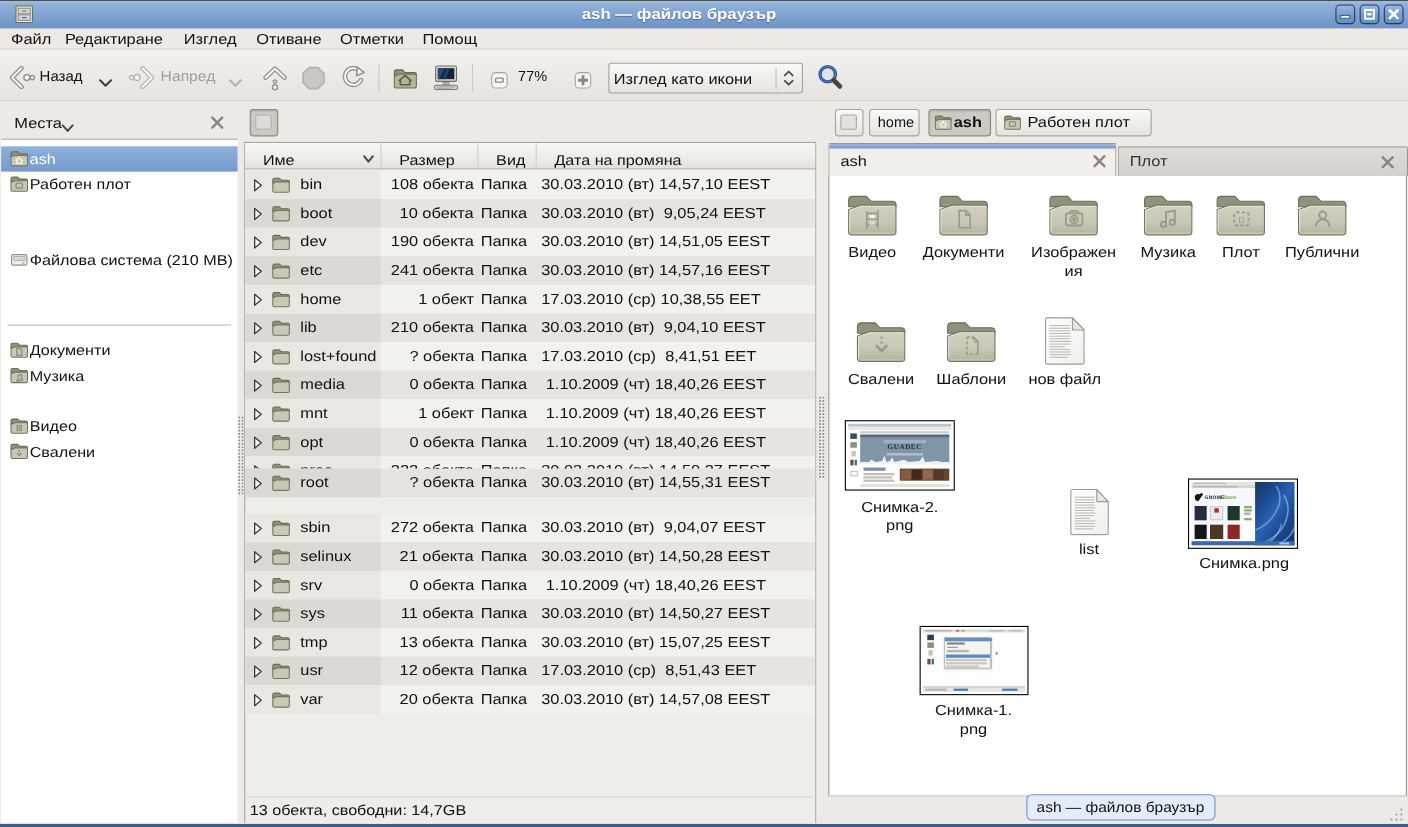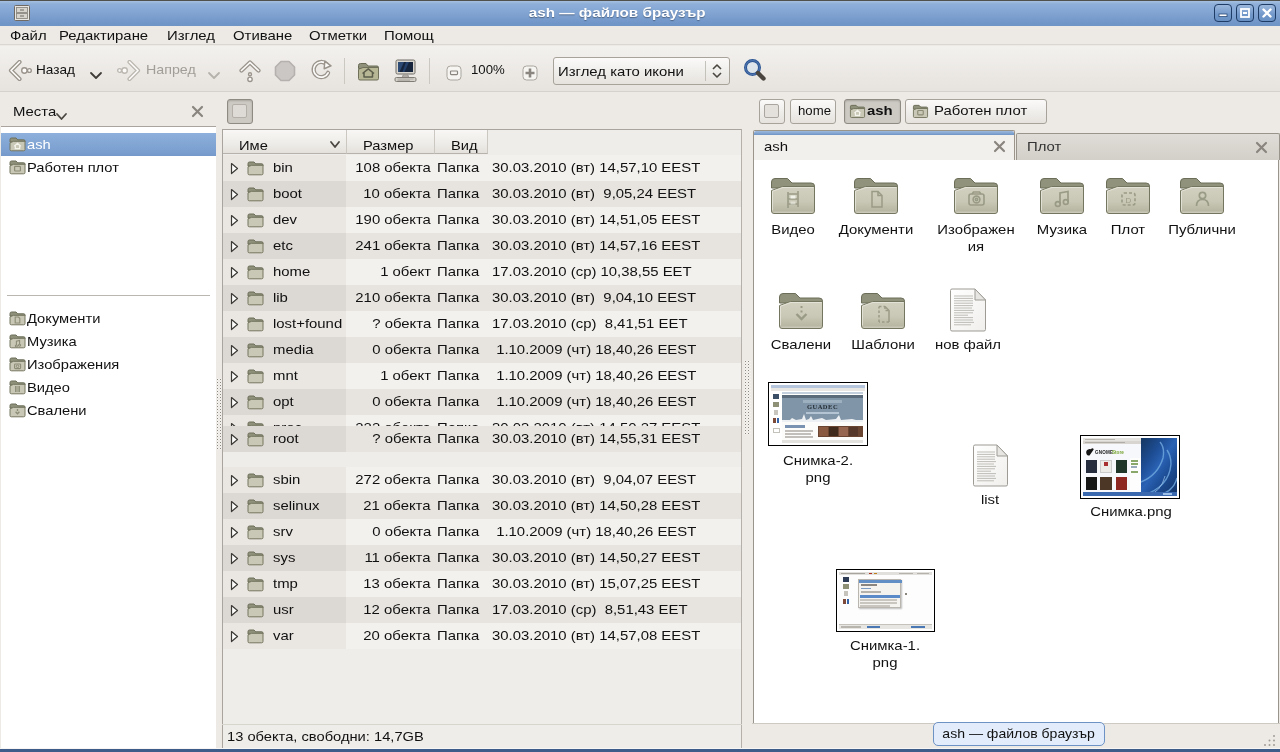--- a/index.html
+++ b/index.html
@@ -178,21 +178,21 @@
       <path d="M12 3 L15 3 L10.5 13 L8.5 13 Z" fill="#24406a"></path>
       <path d="M9 16 L8.5 18 H14.5 L14 16 Z" fill="#c9c5bf" stroke="#8d8982" stroke-width="0.8"></path>
       <rect x="1" y="18.5" width="21" height="4" rx="1.4" fill="#d5d2cb" stroke="#807c75" stroke-width="1"></rect>
       <path d="M3.5 20 H19.5 M3.5 21.3 H16" stroke="#a5a19a" stroke-width="0.8"></path>
     </svg></div>
 <div class="abs tsep" style="left:429px"></div>
 <div class="abs" style="left:446px;top:65px"><svg width="16" height="16" viewBox="0 0 16 16">
       <rect x="1" y="1" width="14" height="14" rx="3.5" fill="#f6f5f2" stroke="#a9a49d"></rect>
       <rect x="4.5" y="6" width="7" height="3.6" rx="0.8" fill="none" stroke="#8a867f" stroke-width="1.2"></rect>
     </svg></div>
-<div class="abs ttext" style="left:471px">100%</div>
+<div class="abs ttext" style="left:471px">77%</div>
 <div class="abs" style="left:522px;top:65px"><svg width="16" height="16" viewBox="0 0 16 16">
       <rect x="1" y="1" width="14" height="14" rx="3.5" fill="#f6f5f2" stroke="#a9a49d"></rect>
       <path d="M8 3.5 V12.5 M3.5 8 H12.5" stroke="#8a867f" stroke-width="2.6"></path>
       <path d="M8 5.5 V10.5 M5.5 8 H10.5" stroke="#f6f5f2" stroke-width="0.01" opacity="0"></path>
     </svg></div>
 <div class="abs btn" id="combo" style="left:553px;top:57px;width:177px;height:28px"></div>
 <div class="abs" style="left:558px;top:64px;font-size:13.2px"><span class="dx">Изглед като икони</span></div>
 <div class="abs" style="left:705px;top:61px;width:1px;height:20px;background:#c4c0ba"></div>
 <div class="abs" style="left:711px;top:63px"><svg width="12" height="16" viewBox="0 0 12 16">
       <path d="M2 6 L6 2 L10 6" fill="none" stroke="#4a4640" stroke-width="1.6" stroke-linejoin="round"></path>
@@ -220,45 +220,44 @@
       <span class="lab"><span class="dx">ash</span></span>
     </div>
 <div class="srow" style="top:29px">
       <svg width="17" height="16" viewBox="0 0 17 16">
         <path d="M1 3.5 Q1 2 2.5 2 H7 L8.8 3.8 H14.8 Q16 3.8 16 5 V6 H1 Z" fill="#8f917a" stroke="#6c6e59" stroke-width="1"></path>
         <path d="M1 13.5 V6.8 L4.6 5.3 H16 V13.5 Q16 14.8 14.7 14.8 H2.3 Q1 14.8 1 13.5 Z" fill="#c9c8b6" stroke="#75765f" stroke-width="1"></path>
         <rect x="5.6" y="7.4" width="5.8" height="4.6" rx="0.8" fill="none" stroke="#8b8c76" stroke-width="1.2"></rect>
       </svg>
       <span class="lab"><span class="dx">Работен плот</span></span>
     </div>
+<div class="srow" style="top:98px">
+      <svg width="17" height="16" viewBox="0 0 17 16">
+        <rect x="1.5" y="3.5" width="14" height="9.5" rx="1.5" fill="#efedea" stroke="#94908a"></rect>
+        <rect x="3.2" y="5.2" width="10.6" height="3.6" rx="0.5" fill="#dbd8d3" stroke="#aeaaa3" stroke-width="0.8"></rect>
+        <circle cx="12.3" cy="11" r="0.8" fill="#a5a19a"></circle>
+      </svg>
+      <span class="lab"><span class="dx">Файлова система (210 MB)</span></span>
+    </div>
 <div id="side-sep" class="abs" style="top:168px"></div>
 <div class="srow" style="top:180px">
       <svg width="17" height="16" viewBox="0 0 17 16">
         <path d="M1 3.5 Q1 2 2.5 2 H7 L8.8 3.8 H14.8 Q16 3.8 16 5 V6 H1 Z" fill="#8f917a" stroke="#6c6e59" stroke-width="1"></path>
         <path d="M1 13.5 V6.8 L4.6 5.3 H16 V13.5 Q16 14.8 14.7 14.8 H2.3 Q1 14.8 1 13.5 Z" fill="#c9c8b6" stroke="#75765f" stroke-width="1"></path>
         <path d="M6.2 7 H9.5 L10.8 8.3 V13 H6.2 Z" fill="none" stroke="#8b8c76" stroke-width="1.1"></path>
       </svg>
       <span class="lab"><span class="dx">Документи</span></span>
     </div>
 <div class="srow" style="top:203px">
       <svg width="17" height="16" viewBox="0 0 17 16">
         <path d="M1 3.5 Q1 2 2.5 2 H7 L8.8 3.8 H14.8 Q16 3.8 16 5 V6 H1 Z" fill="#8f917a" stroke="#6c6e59" stroke-width="1"></path>
         <path d="M1 13.5 V6.8 L4.6 5.3 H16 V13.5 Q16 14.8 14.7 14.8 H2.3 Q1 14.8 1 13.5 Z" fill="#c9c8b6" stroke="#75765f" stroke-width="1"></path>
         <path d="M7.4 12 V8.2 L10.6 7.4 V11.2 M7.4 12 a1 1 0 1 1 -.1 0 M10.6 11.2 a1 1 0 1 1 -.1 0" fill="none" stroke="#8b8c76" stroke-width="1.1"></path>
       </svg>
       <span class="lab"><span class="dx">Музика</span></span>
-    </div>
-<div class="srow" style="top:226px">
-      <svg width="17" height="16" viewBox="0 0 17 16">
-        <path d="M1 3.5 Q1 2 2.5 2 H7 L8.8 3.8 H14.8 Q16 3.8 16 5 V6 H1 Z" fill="#8f917a" stroke="#6c6e59" stroke-width="1"></path>
-        <path d="M1 13.5 V6.8 L4.6 5.3 H16 V13.5 Q16 14.8 14.7 14.8 H2.3 Q1 14.8 1 13.5 Z" fill="#c9c8b6" stroke="#75765f" stroke-width="1"></path>
-        <rect x="5.6" y="8" width="6" height="4.6" rx="0.8" fill="none" stroke="#8b8c76" stroke-width="1.1"></rect>
-        <circle cx="8.6" cy="10.3" r="1.3" fill="none" stroke="#8b8c76" stroke-width="1"></circle>
-      </svg>
-      <span class="lab"><span class="dx">Изображения</span></span>
     </div>
 <div class="srow" style="top:249px">
       <svg width="17" height="16" viewBox="0 0 17 16">
         <path d="M1 3.5 Q1 2 2.5 2 H7 L8.8 3.8 H14.8 Q16 3.8 16 5 V6 H1 Z" fill="#8f917a" stroke="#6c6e59" stroke-width="1"></path>
         <path d="M1 13.5 V6.8 L4.6 5.3 H16 V13.5 Q16 14.8 14.7 14.8 H2.3 Q1 14.8 1 13.5 Z" fill="#c9c8b6" stroke="#75765f" stroke-width="1"></path>
         <path d="M6.6 7 V13 M10.4 7 V13 M6.6 8 H10.4 M6.6 10 H10.4 M6.6 12 H10.4" stroke="#8b8c76" stroke-width="1" fill="none"></path>
       </svg>
       <span class="lab"><span class="dx">Видео</span></span>
     </div>
 <div class="srow" style="top:272px">
@@ -284,20 +283,25 @@
         <path d="M2 2 L6.0 7 L10 2" fill="none" stroke="#4a4640" stroke-width="1.8" stroke-linecap="round" stroke-linejoin="round"></path>
       </svg></div>
 <div class="hcell" style="left:124px;width:88px">
       <span>
         <span class="dx">Размер</span>
       </span>
     </div>
 <div class="hcell" style="left:212px;width:53px">
       <span>
         <span class="dx">Вид</span>
+      </span>
+    </div>
+<div class="hcell" style="left:265px;width:253px;border-right:none">
+      <span>
+        <span class="dx">Дата на промяна</span>
       </span>
     </div>
 <div class="row rowA" style="top:25px">
       <div class="cA"></div>
       <span class="exp"><svg width="10" height="13" viewBox="0 0 10 13">
           <path d="M2.5 1.5 L8.5 6.5 L2.5 11.5 Z" fill="#fdfdfc" stroke="#3c3a37" stroke-width="1.2" stroke-linejoin="round"></path>
         </svg></span>
       <span class="abs" style="left:24px;top:5px"><svg width="17" height="16" viewBox="0 0 17 16">
           <path d="M1 3.5 Q1 2 2.5 2 H7 L8.8 3.8 H14.8 Q16 3.8 16 5 V6 H1 Z" fill="#8f917a" stroke="#6c6e59" stroke-width="1"></path>
           <path d="M1 13.5 V6.8 L4.6 5.3 H16 V13.5 Q16 14.8 14.7 14.8 H2.3 Q1 14.8 1 13.5 Z" fill="#c9c8b6" stroke="#75765f" stroke-width="1"></path>

